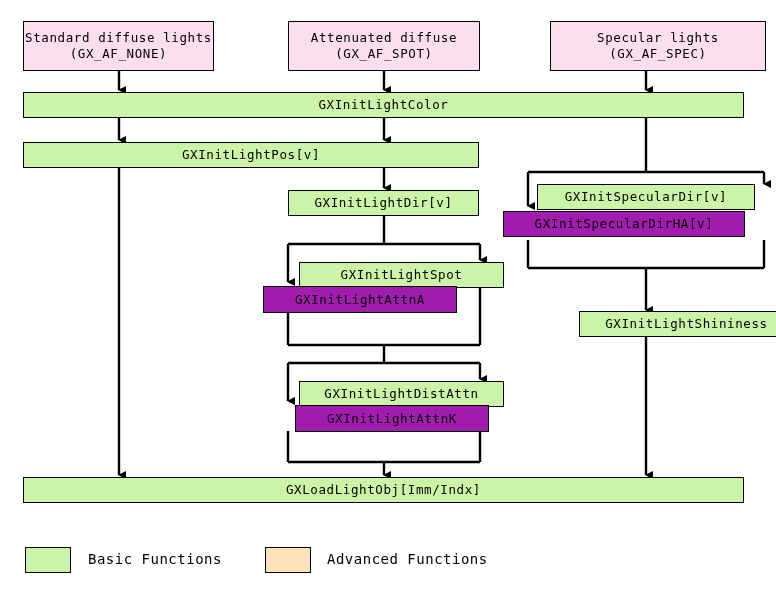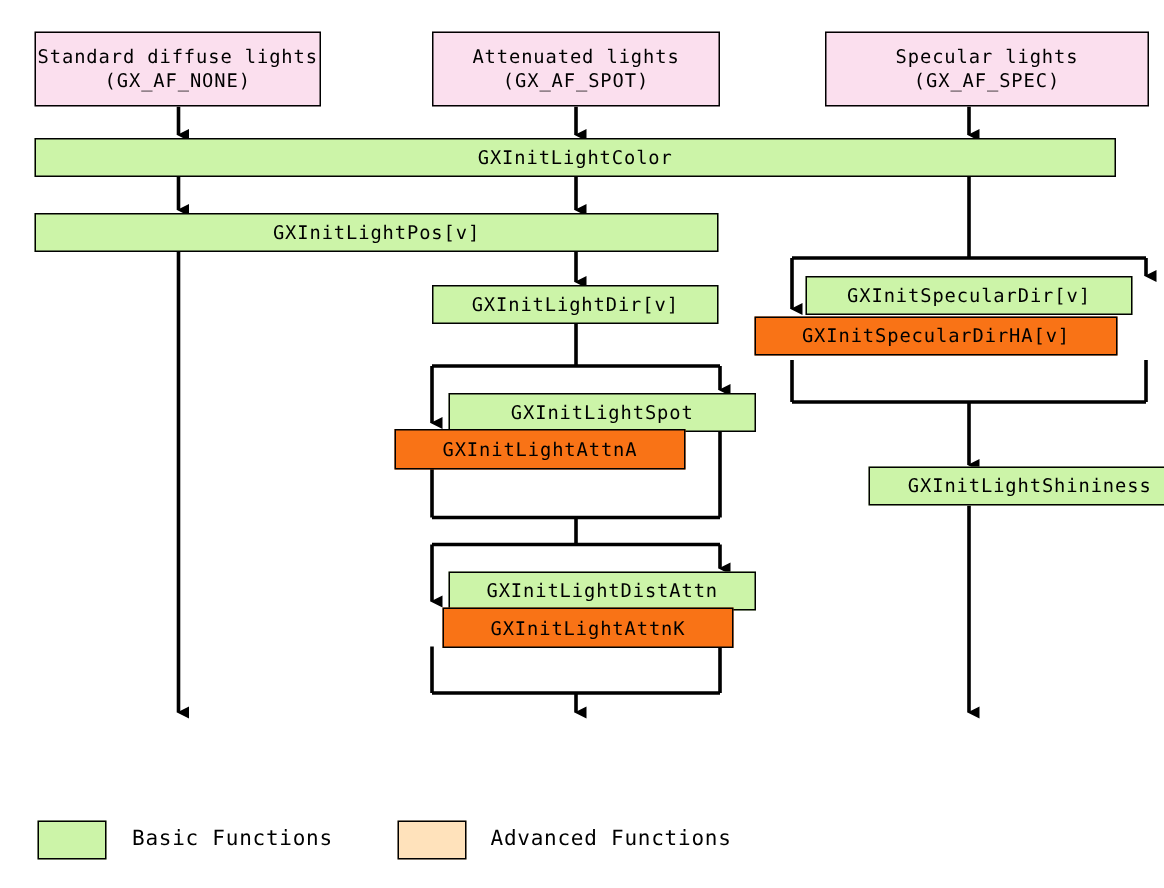--- a/index.html
+++ b/index.html
@@ -3,21 +3,21 @@
 <meta charset="utf-8">
 <style>
   html,body{margin:0;padding:0;background:#ffffff;}
   body{width:776px;height:592px;font-family:"DejaVu Sans Mono","Liberation Mono",monospace;}
   #stage{position:relative;width:776px;height:592px;overflow:hidden;background:#fff;}
   svg.wires{position:absolute;left:0;top:0;width:776px;height:592px;}
   .node{position:absolute;box-sizing:border-box;border:1.6px solid #000;
         display:flex;align-items:center;justify-content:center;text-align:center;
         font-size:12.5px;line-height:1.25;color:#000;letter-spacing:.6px;}
   .node.green{background:#ccf4a8;}
-  .node.orange{background:#f97316;}
+  .node.orange{background:#a21caf;}
   .node.pink{background:#fbdfee;}
   .node.two-line{flex-direction:column;}
   .node .l1{display:block;}
   .node .l2{display:block;}
   .legend-sw{position:absolute;box-sizing:border-box;border:1.6px solid #000;width:46px;height:26px;}
   .legend-sw.green{background:#ccf4a8;}
   .legend-sw.orange{background:#ffe2bb;}
   .legend-tx{position:absolute;font-size:14px;color:#000;letter-spacing:.5px;white-space:nowrap;}
   .z-top{z-index:6;}
   .z-mid{z-index:5;}
@@ -79,21 +79,21 @@
       <line x1="384" y1="462" x2="384" y2="475" marker-end="url(#ah)"></line>
     </g>
   </svg>
 
   <div class="node pink two-line z-mid" style="left:23px;top:21px;width:191px;height:50px;">
     <span class="l1">Standard diffuse lights</span>
     <span class="l2">(GX_AF_NONE)</span>
   </div>
 
   <div class="node pink two-line z-mid" style="left:288px;top:21px;width:192px;height:50px;">
-    <span class="l1">Attenuated lights</span>
+    <span class="l1">Attenuated diffuse</span>
     <span class="l2">(GX_AF_SPOT)</span>
   </div>
 
   <div class="node pink two-line z-mid" style="left:550px;top:21px;width:216px;height:50px;">
     <span class="l1">Specular lights</span>
     <span class="l2">(GX_AF_SPEC)</span>
   </div>
 
   <div class="node green z-mid" style="left:23px;top:92px;width:721px;height:26px;">GXInitLightColor</div>
 
@@ -108,20 +108,21 @@
   <div class="node green z-mid" style="left:299px;top:262px;width:205px;height:26px;">GXInitLightSpot</div>
 
   <div class="node orange z-top" style="left:263px;top:286px;width:194px;height:27px;">GXInitLightAttnA</div>
 
   <div class="node green z-mid" style="left:539px;top:311px;width:215px;height:26px;margin-left:40px;">GXInitLightShininess</div>
 
   <div class="node green z-mid" style="left:299px;top:381px;width:205px;height:26px;">GXInitLightDistAttn</div>
 
   <div class="node orange z-top" style="left:263px;top:405px;width:194px;height:27px;margin-left:32px;">GXInitLightAttnK</div>
 
+  <div class="node green z-mid" style="left:23px;top:477px;width:721px;height:26px;">GXLoadLightObj[Imm/Indx]</div>
 
   <div class="legend-sw green" style="left:25px;top:547px;"></div>
   <div class="legend-tx" style="left:88px;top:551px;">Basic Functions</div>
 
   <div class="legend-sw orange" style="left:265px;top:547px;"></div>
   <div class="legend-tx" style="left:327px;top:551px;">Advanced Functions</div>
 
 </div>
 
 </body></html>

